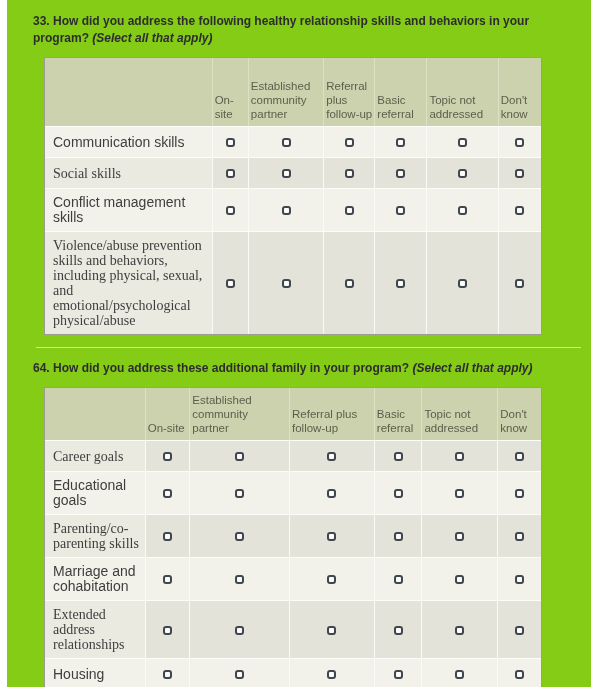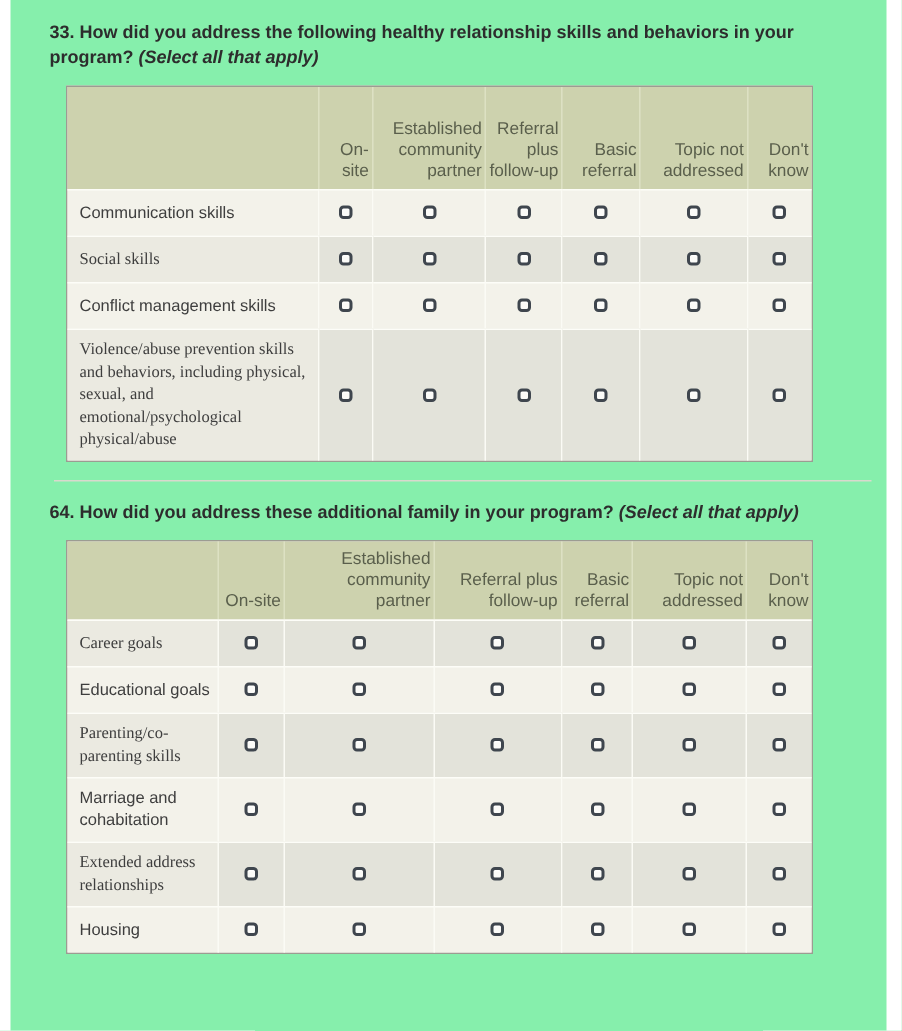--- a/index.html
+++ b/index.html
@@ -1,40 +1,40 @@
 <!DOCTYPE html>
 <html><head>
 <meta charset="utf-8">
 <style>
   * { margin:0; padding:0; box-sizing:border-box; }
   html,body { width:601px; height:687px; overflow:hidden; background:#ffffff;
               font-family:"Liberation Sans", sans-serif; }
   .panel { position:absolute; top:0; left:7px; width:584px; height:687px;
-           background:#86efac; }
+           background:#84cc16; }
   .content { padding:13px 0 0 26px; }
 
   
   .q { width:552px; font-size:12px; font-weight:bold; color:#2d2d2d;
        line-height:17px; margin-bottom:10px; }
   .q .hint { font-style:italic; }
 
   
   table.grid { border-collapse:separate; border-spacing:0; table-layout:fixed;
                width:498px; margin-left:11px; border:1px solid #9c9c92;
                background:#f3f2ea; }
   table.grid th, table.grid td { font-weight:normal; }
 
   thead th { background:#cdd2ae; color:#5a5f4c; font-size:11.5px; line-height:14px;
-             text-align:right; vertical-align:bottom; padding:3px 2px 5px 2px;
+             text-align:left; vertical-align:bottom; padding:3px 2px 5px 2px;
              border-right:1px solid #dde1c3; }
   thead th:last-child { border-right:none; }
   .t1 thead th { height:68px; }
   .t2 thead th { height:52px; }
 
-  tbody th.rowlabel { text-align:left; font-size:11px; color:#3e3e3e;
+  tbody th.rowlabel { text-align:left; font-size:14px; color:#3e3e3e;
                       line-height:15px; padding:6px 2px 6px 8px;
                       vertical-align:middle; }
   tbody td { text-align:center; vertical-align:middle; padding:6px 0; }
   tbody th, tbody td { border-top:1px solid #fdfdf8; }
   tbody td { border-right:1px solid #fbfbf5; }
   tbody td:last-child { border-right:none; }
   tbody th.rowlabel { border-right:1px solid #fbfbf5; }
 
   tr.odd  th.rowlabel, tr.odd  td { background:#f3f2ea; }
   tr.even th.rowlabel { background:#ebeae1;font-family:Liberation Serif, serif; }

